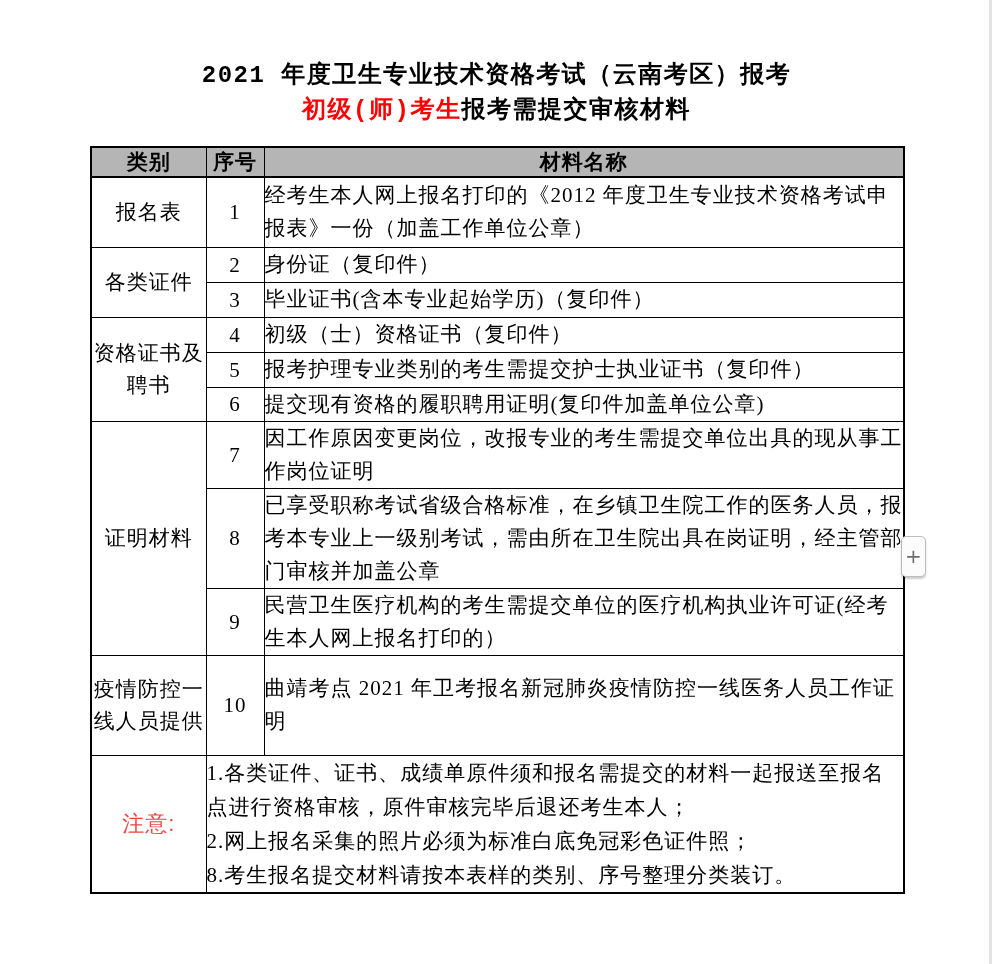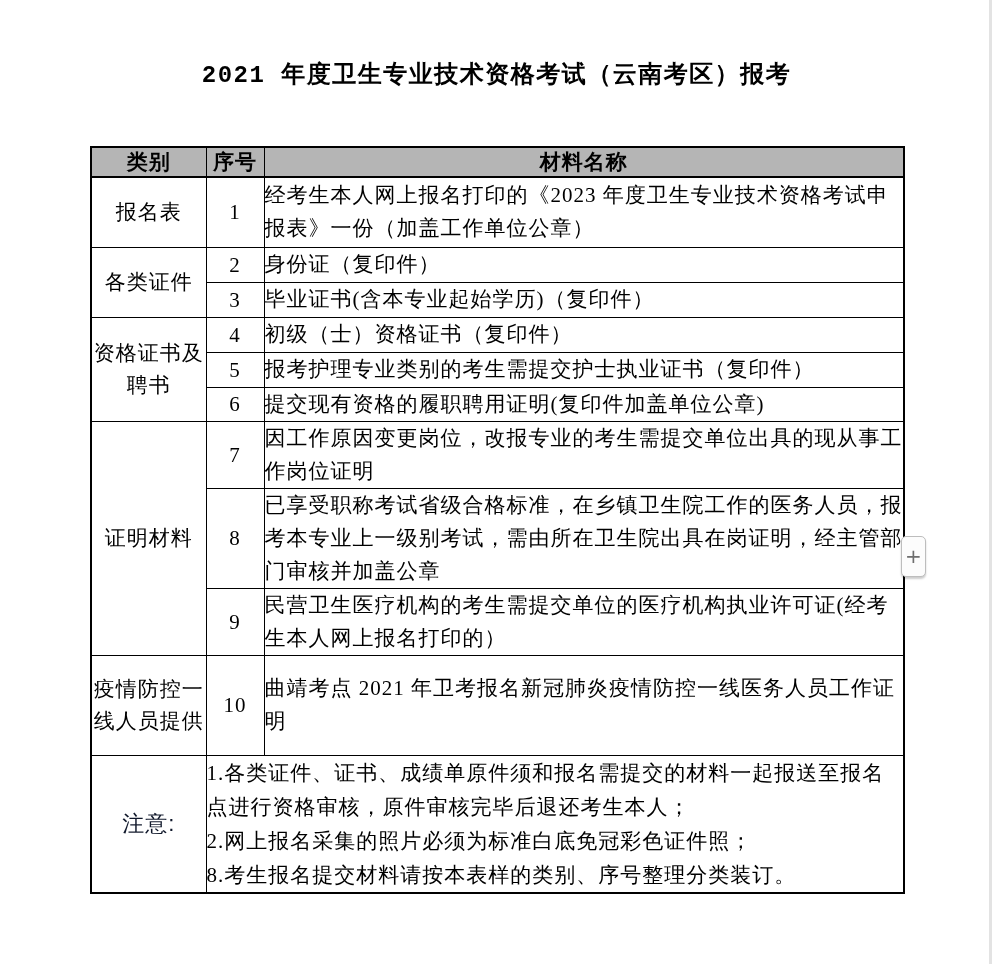--- a/index.html
+++ b/index.html
@@ -66,21 +66,21 @@
   .rh-70   { height: 70px; }
   .rh-35   { height: 35px; }
   .rh-34   { height: 34px; }
   .rh-66   { height: 66px; }
   .rh-99   { height: 99px; }
   .rh-100  { height: 100px; }
   .rh-136  { height: 136px; }
 
   .notes-label {
     text-align: center;
-    color: #0f172a;
+    color: #ef4444;
     font-weight: bold;
     font-family: "Liberation Sans", "DejaVu Sans", sans-serif;
     font-size: 22px;
   }
   .notes-cell { text-align: left; padding: 2px 8px 2px 8px; line-height: 34px; vertical-align: middle; margin-left: 40px; }
 
   
   .zoom-btn {
     position: absolute; left: 901px; top: 536px;
     width: 25px; height: 41px;
@@ -97,39 +97,40 @@
     box-sizing: border-box;
   }
 </style>
 </head>
 <body>
 
 <div class="page">
 
   <div class="title-block">
     <div class="title-line">2021 年度卫生专业技术资格考试（云南考区）报考</div>
+    <div class="title-line"><span class="red">初级(师)考生</span><span>报考需提交审核材料</span></div>
   </div>
 
   <table class="doc-table">
     <colgroup>
       <col class="col-cat">
         <col class="col-seq">
         <col class="col-mat">
     </colgroup>
     <tbody>
       <tr class="rh-head">
         <th>类别</th>
         <th>序号</th>
         <th>材料名称</th>
       </tr>
 
       <tr class="rh-70">
         <td class="cat-cell">报名表</td>
         <td class="seq-cell">1</td>
-        <td class="mat-cell">经考生本人网上报名打印的《2023 年度卫生专业技术资格考试申报表》一份（加盖工作单位公章）</td>
+        <td class="mat-cell">经考生本人网上报名打印的《2012 年度卫生专业技术资格考试申报表》一份（加盖工作单位公章）</td>
       </tr>
 
       <tr class="rh-35">
         <td class="cat-cell" rowspan="2">各类证件</td>
         <td class="seq-cell">2</td>
         <td class="mat-cell">身份证（复印件）</td>
       </tr>
       <tr class="rh-35">
         <td class="seq-cell">3</td>
         <td class="mat-cell">毕业证书(含本专业起始学历)（复印件）</td>

